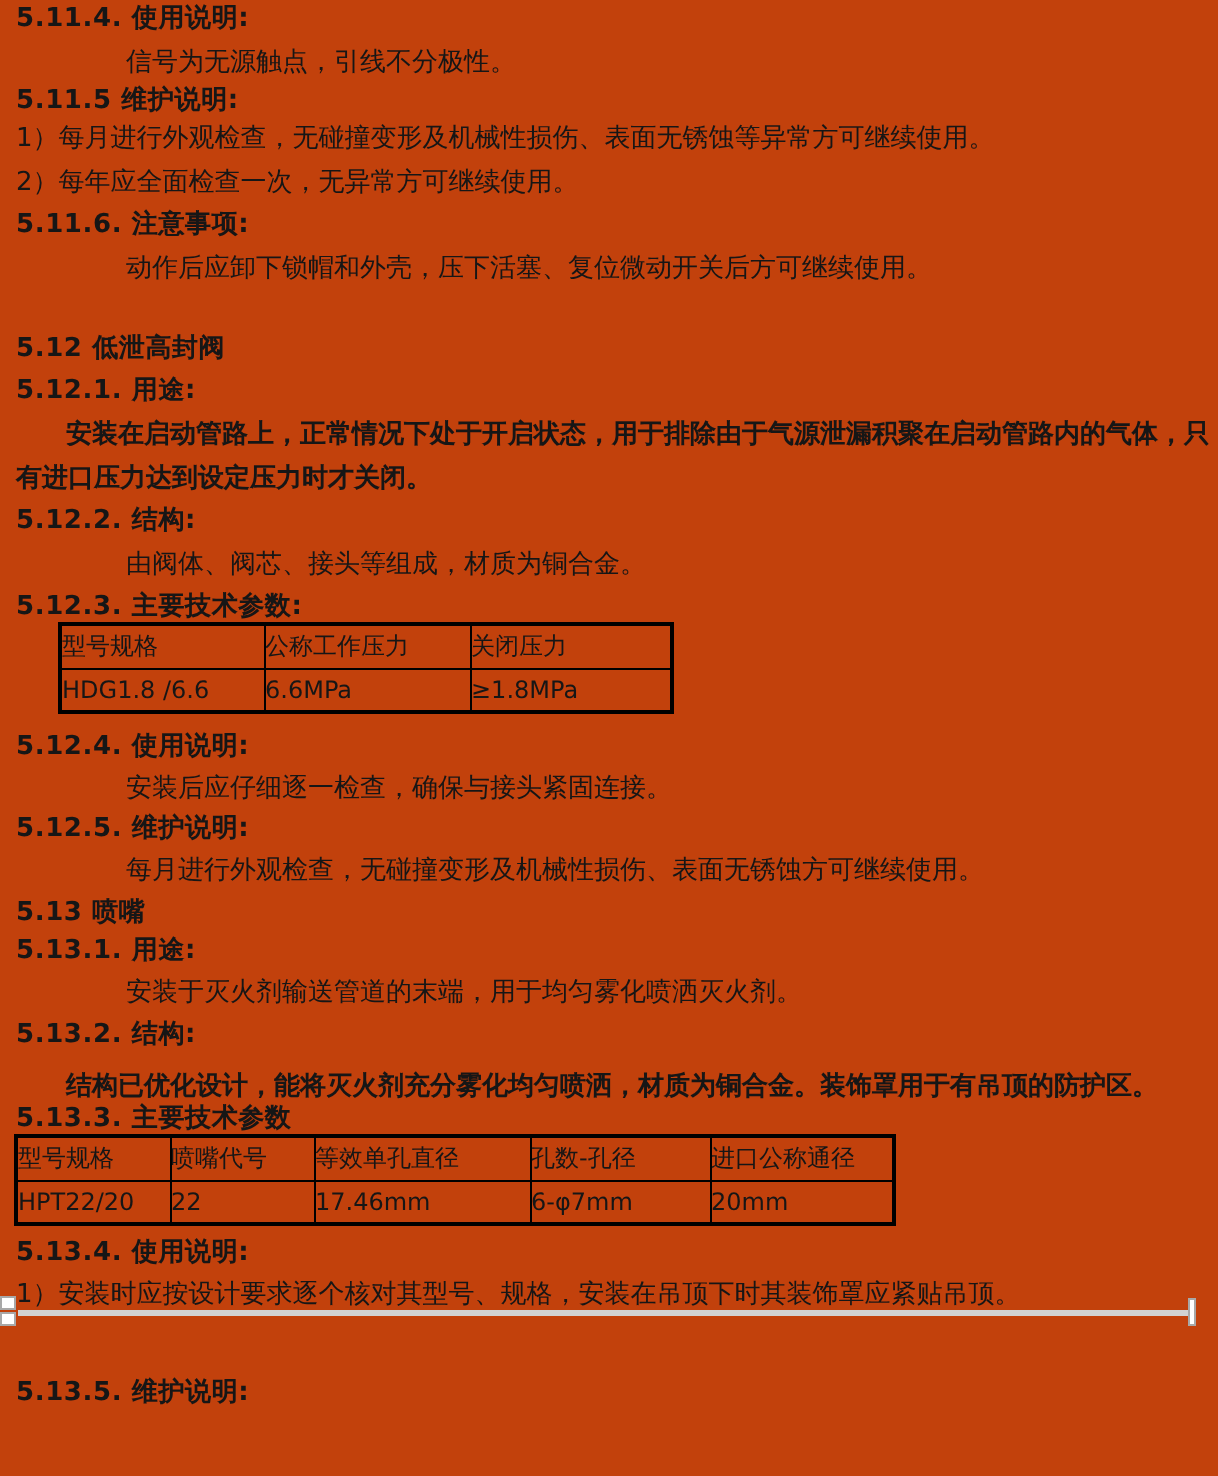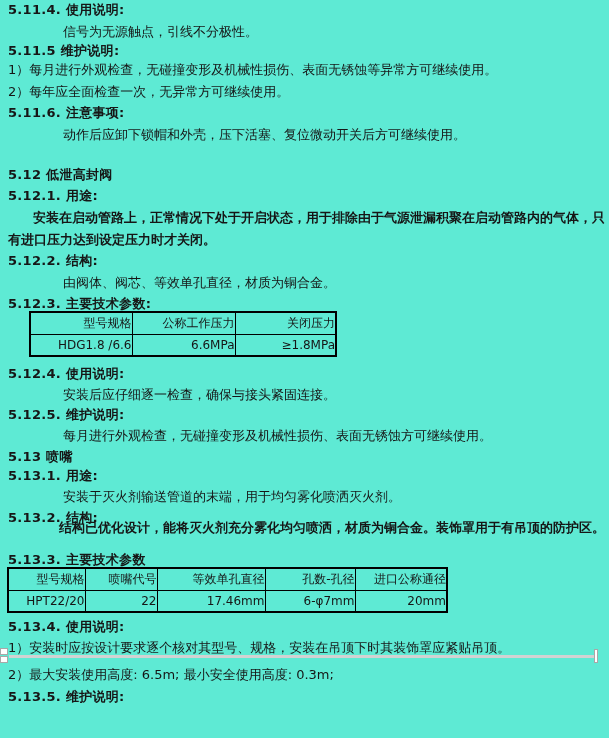--- a/index.html
+++ b/index.html
@@ -2,38 +2,38 @@
 <html><head>
 <meta charset="utf-8">
 <style>
   * { margin:0; padding:0; box-sizing:border-box; }
   html,body { background:#ffffff; }
   body {
     width:609px; height:738px;
     font-family:"DejaVu Sans", sans-serif;
     color:#161616;
   }
-  .page { position:relative; width:609px; height:738px; background:#5eead4; overflow:hidden; }
+  .page { position:relative; width:609px; height:738px; background:#c2410c; overflow:hidden; }
   .line {
     position:absolute; left:8px; right:4px;
     font-size:13px; line-height:16px; white-space:nowrap;
   }
   .h { font-weight:bold; letter-spacing:0.3px; }
   .indent { left:33px;margin-left:30px; }
   .para {
     position:absolute; left:8px; width:597px;
     font-size:13px; line-height:21.5px; text-indent:25px;font-weight:bold;
   }
   table.spec {
     position:absolute; border-collapse:collapse; table-layout:fixed;
     border:2px solid #000;
   }
   table.spec td {
     border:1px solid #000; height:22px;
-    font-size:12px; text-align:right; vertical-align:middle;
+    font-size:12px; text-align:left; vertical-align:middle;
     font-weight:normal; overflow:hidden; white-space:nowrap;
   }
   .t1 { left:29px; top:311px; width:306px; }
   .t2 { left:7px;  top:567px; width:439px; }
   .divider-line {
     position:absolute; left:9px; top:655px; width:586px; height:3px;
     background:#d2d2d2;
   }
   .frame-handle {
     position:absolute; background:#ffffff; border:1px solid #a8a8a8;
@@ -52,21 +52,21 @@
   <div class="line h" style="top:43px">5.11.5 维护说明:</div>
   <div class="line" style="top:62px">1）每月进行外观检查，无碰撞变形及机械性损伤、表面无锈蚀等异常方可继续使用。</div>
   <div class="line" style="top:84px">2）每年应全面检查一次，无异常方可继续使用。</div>
   <div class="line h" style="top:105px">5.11.6. 注意事项:</div>
   <div class="line indent" style="top:127px">动作后应卸下锁帽和外壳，压下活塞、复位微动开关后方可继续使用。</div>
 
   <div class="line h" style="top:167px">5.12 低泄高封阀</div>
   <div class="line h" style="top:188px">5.12.1. 用途:</div>
   <div class="para" style="top:207px">安装在启动管路上，正常情况下处于开启状态，用于排除由于气源泄漏积聚在启动管路内的气体，只有进口压力达到设定压力时才关闭。</div>
   <div class="line h" style="top:253px">5.12.2. 结构:</div>
-  <div class="line indent" style="top:275px">由阀体、阀芯、等效单孔直径，材质为铜合金。</div>
+  <div class="line indent" style="top:275px">由阀体、阀芯、接头等组成，材质为铜合金。</div>
   <div class="line h" style="top:296px">5.12.3. 主要技术参数:</div>
 
   <table class="spec t1">
     <colgroup>
         <col style="width:102px">
         <col style="width:103px">
         <col style="width:101px">
       </colgroup>
     <tbody>
         <tr>
@@ -84,21 +84,21 @@
 
   <div class="line h" style="top:366px">5.12.4. 使用说明:</div>
   <div class="line indent" style="top:387px">安装后应仔细逐一检查，确保与接头紧固连接。</div>
   <div class="line h" style="top:407px">5.12.5. 维护说明:</div>
   <div class="line indent" style="top:428px">每月进行外观检查，无碰撞变形及机械性损伤、表面无锈蚀方可继续使用。</div>
 
   <div class="line h" style="top:449px">5.13 喷嘴</div>
   <div class="line h" style="top:468px">5.13.1. 用途:</div>
   <div class="line indent" style="top:489px">安装于灭火剂输送管道的末端，用于均匀雾化喷洒灭火剂。</div>
   <div class="line h" style="top:510px">5.13.2. 结构:</div>
-  <div class="para" style="top:520px; line-height:16px;text-align:right;">结构已优化设计，能将灭火剂充分雾化均匀喷洒，材质为铜合金。装饰罩用于有吊顶的防护区。</div>
+  <div class="para" style="top:536px; line-height:16px;">结构已优化设计，能将灭火剂充分雾化均匀喷洒，材质为铜合金。装饰罩用于有吊顶的防护区。</div>
   <div class="line h" style="top:552px">5.13.3. 主要技术参数</div>
 
   <table class="spec t2">
     <colgroup>
         <col style="width:77px">
         <col style="width:72px">
         <col style="width:108px">
         <col style="width:90px">
         <col style="width:92px">
       </colgroup>
@@ -121,16 +121,15 @@
     </table>
 
   <div class="line h" style="top:619px">5.13.4. 使用说明:</div>
   <div class="line" style="top:640px">1）安装时应按设计要求逐个核对其型号、规格，安装在吊顶下时其装饰罩应紧贴吊顶。</div>
 
   <div class="divider-line"></div>
   <div class="frame-handle fh-lt"></div>
   <div class="frame-handle fh-lb"></div>
   <div class="frame-handle fh-r"></div>
 
-  <div class="line" style="top:667px">2）最大安装使用高度: 6.5m; 最小安全使用高度: 0.3m;</div>
   <div class="line h" style="top:689px">5.13.5. 维护说明:</div>
 
 </div>
 
 </body></html>

